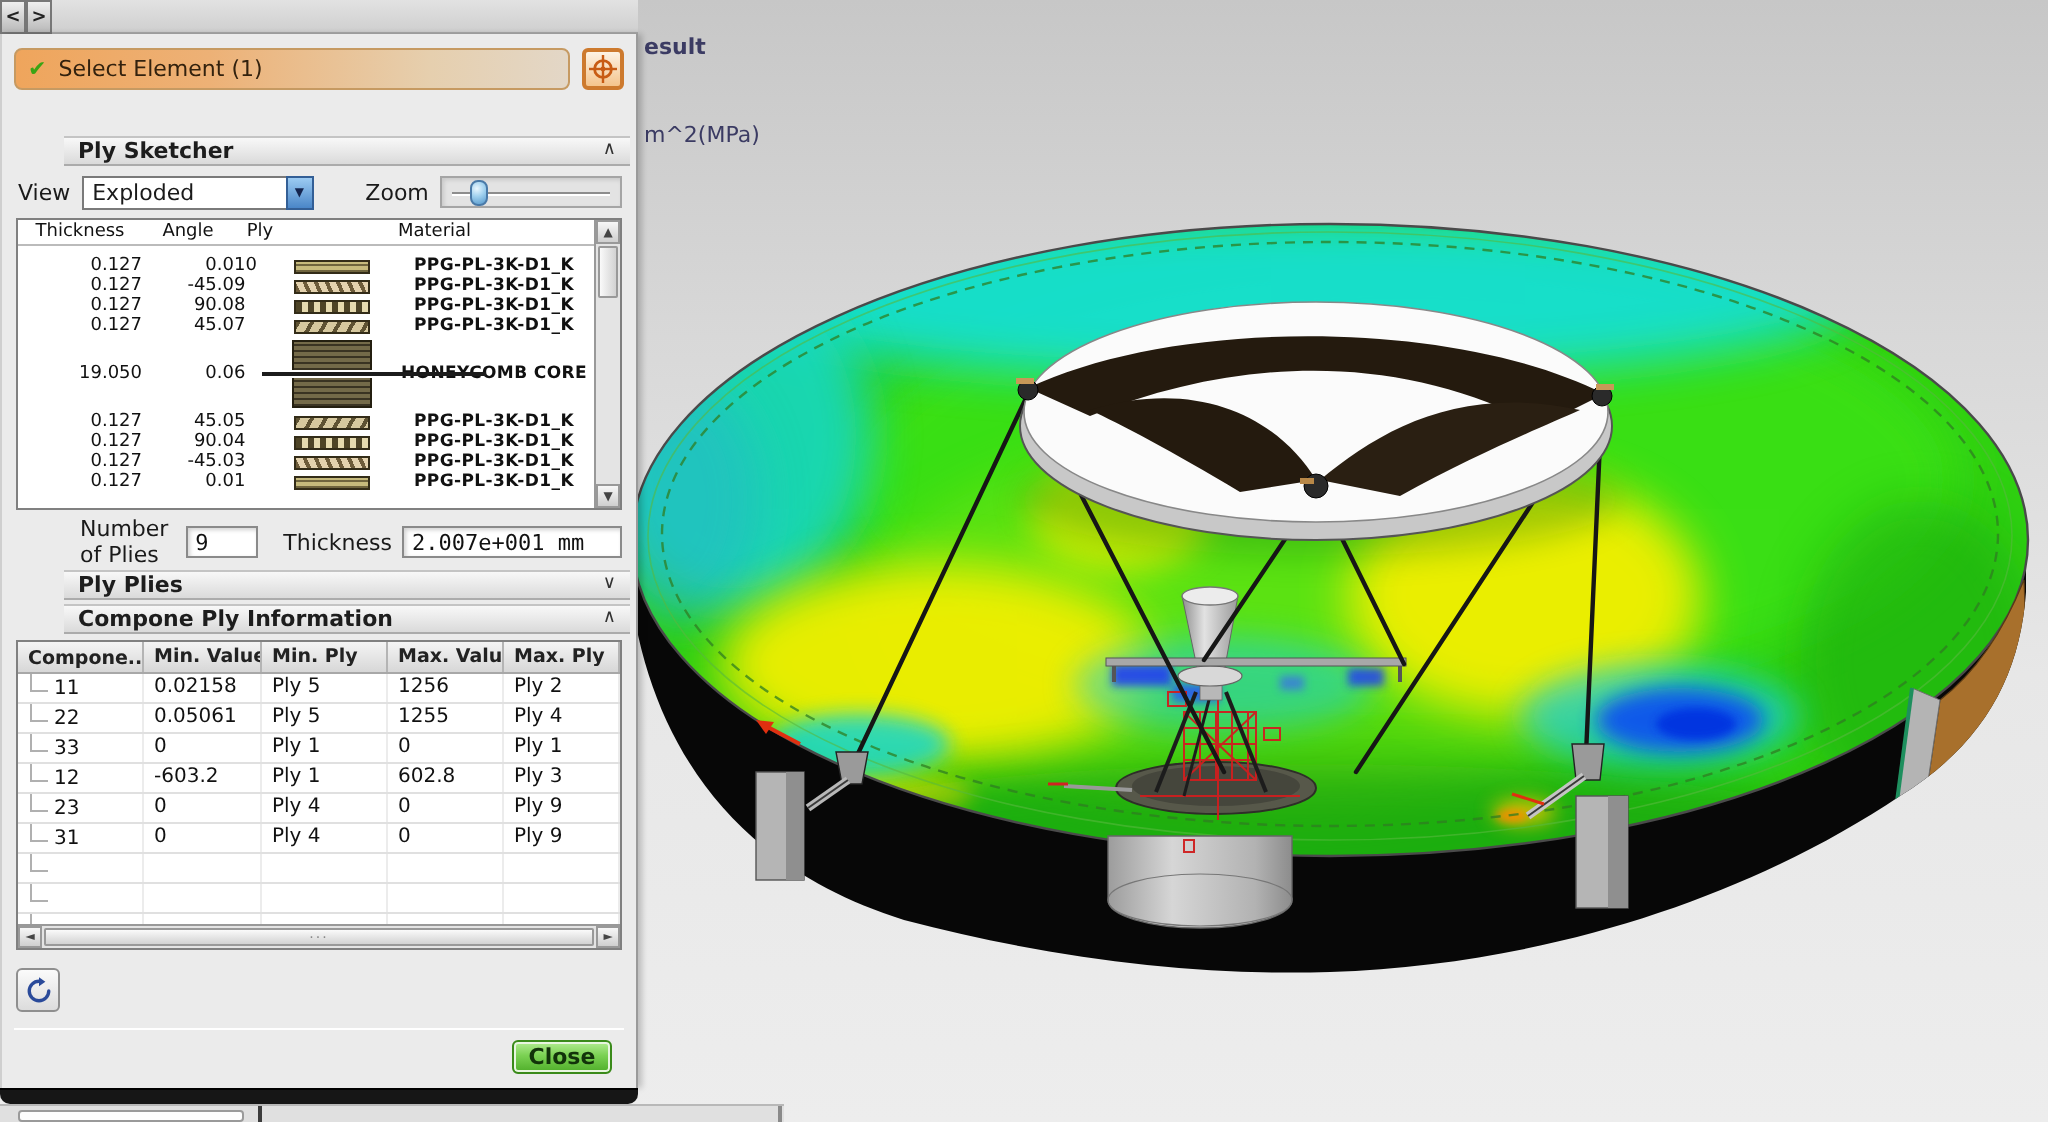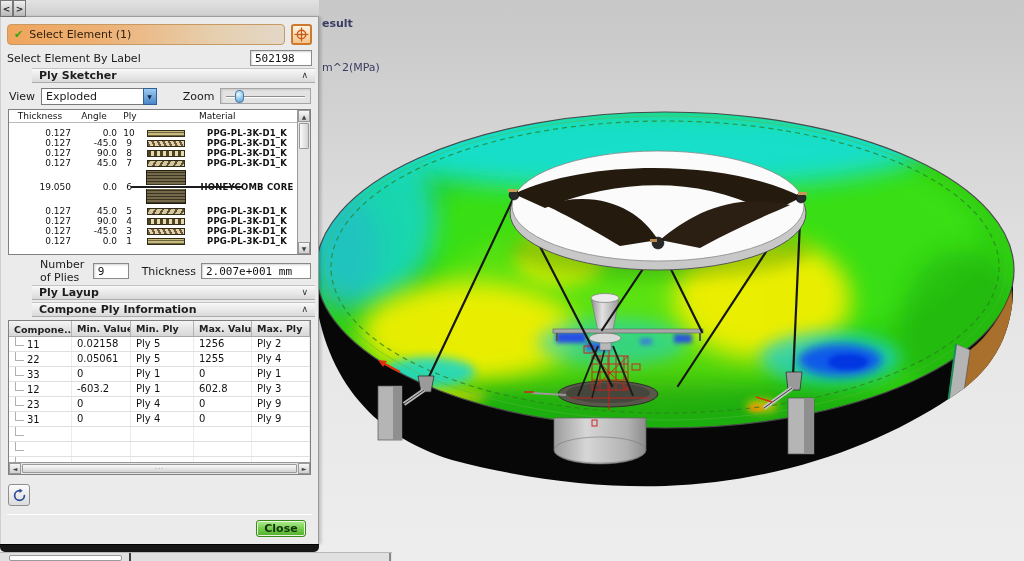--- a/index.html
+++ b/index.html
@@ -82,21 +82,21 @@
   .plytable { position:absolute; left:7px; right:7px; top:92px; height:146px;
     background:#fff; border:1px solid #808080; display:flex; }
   .pt-main { flex:1; overflow:hidden; }
   .pt-head { display:flex; height:13px; border-bottom:1px solid #bbb;
     font-size:9px; color:#111; align-items:center; }
   .pt-body { padding-top:5px; }
   .ply-row { display:flex; align-items:center; height:10px; font-size:9px; color:#111; }
   .ply-row.type-core { height:38px; }
   .c-th { width:62px; text-align:right; } .h-th { width:62px; text-align:center; }
   .c-ang { width:46px; text-align:right; } .h-ang { width:46px; text-align:center; }
-  .c-ply { width:24px; text-align:center; } .h-ply { width:26px; text-align:center; }
+  .c-ply { width:24px; text-align:left; } .h-ply { width:26px; text-align:center; }
   .c-sw { width:50px; display:flex; justify-content:center; }
   .h-sw { width:50px; }
   .c-mat { flex:1; padding-left:6px; font-size:8.5px; font-weight:600; letter-spacing:.2px;
     white-space:nowrap; overflow:hidden;text-align:center; } .h-mat { flex:1; padding-left:6px; }
   .swatch { width:38px; height:7px; border:1px solid #332c18; position:relative; }
   .sw-hlines { background:#c6ba7c repeating-linear-gradient(0deg, rgba(40,30,10,.55) 0 1px, transparent 1px 3px); }
   .sw-rope { background:#dcc49e repeating-linear-gradient(65deg, #6e5c3a 0 2px, #e4d2ae 2px 5px); }
   .sw-dots { background:#ddd0a0 repeating-linear-gradient(90deg, #4e4426 0 3px, #e6daae 3px 6px); }
   .sw-diag { background:#cfc089 repeating-linear-gradient(120deg, #5e5232 0 2px, #d6c89e 2px 6px); }
   .sw-core { width:40px; height:34px; border:1px solid #241f10;
@@ -344,24 +344,20 @@
       <div class="xhair-btn">
         <svg width="15" height="15" viewBox="0 0 15 15">
           <circle cx="7.5" cy="7.5" r="4.2" fill="none" stroke="#c85c14" stroke-width="1.4"></circle>
           <line x1="7.5" y1="0.5" x2="7.5" y2="14.5" stroke="#c85c14" stroke-width="1.2"></line>
           <line x1="0.5" y1="7.5" x2="14.5" y2="7.5" stroke="#c85c14" stroke-width="1.2"></line>
           <circle cx="7.5" cy="7.5" r="1.2" fill="#c85c14"></circle>
         </svg>
       </div>
     </div>
 
-    <div class="row-label">
-      <span class="lbl">Select Element By Label</span>
-      <input class="field fld-label" value="502198" style="">
-    </div>
 
     <div class="section-hdr" style="top:51px;">
       <b>Ply Sketcher</b>
       <span class="chev">∧</span>
     </div>
 
     <div class="row-view">
       <span class="lbl">View</span>
       <div class="dropdown">
         <div class="dd-field">Exploded</div>
@@ -485,21 +481,21 @@
     </div>
 
     <div class="row-plies">
       <span class="lbl">Number of Plies</span>
       <input class="field w34" value="9" style="">
       <span class="lbl" style="margin-left:8px;">Thickness</span>
       <input class="field w135" value="2.007e+001 mm" style="">
     </div>
 
     <div class="section-hdr" style="top:268px;">
-      <b>Ply Layup</b>
+      <b>Ply Plies</b>
       <span class="chev">∨</span>
     </div>
 
     <div class="section-hdr" style="top:285px;">
       <b>Compone Ply Information</b>
       <span class="chev">∧</span>
     </div>
 
     <div class="crittable">
       <div class="ct-head">

